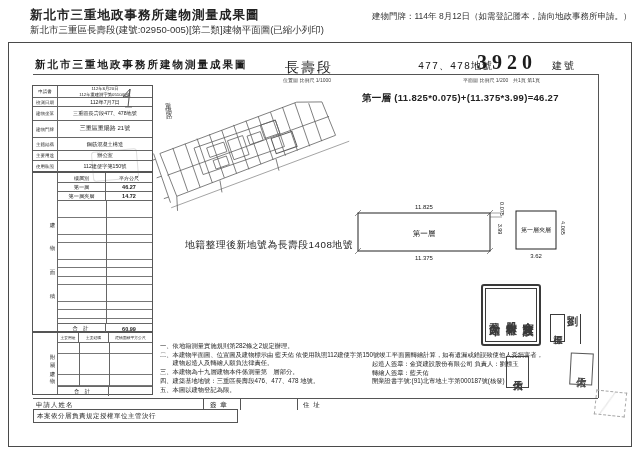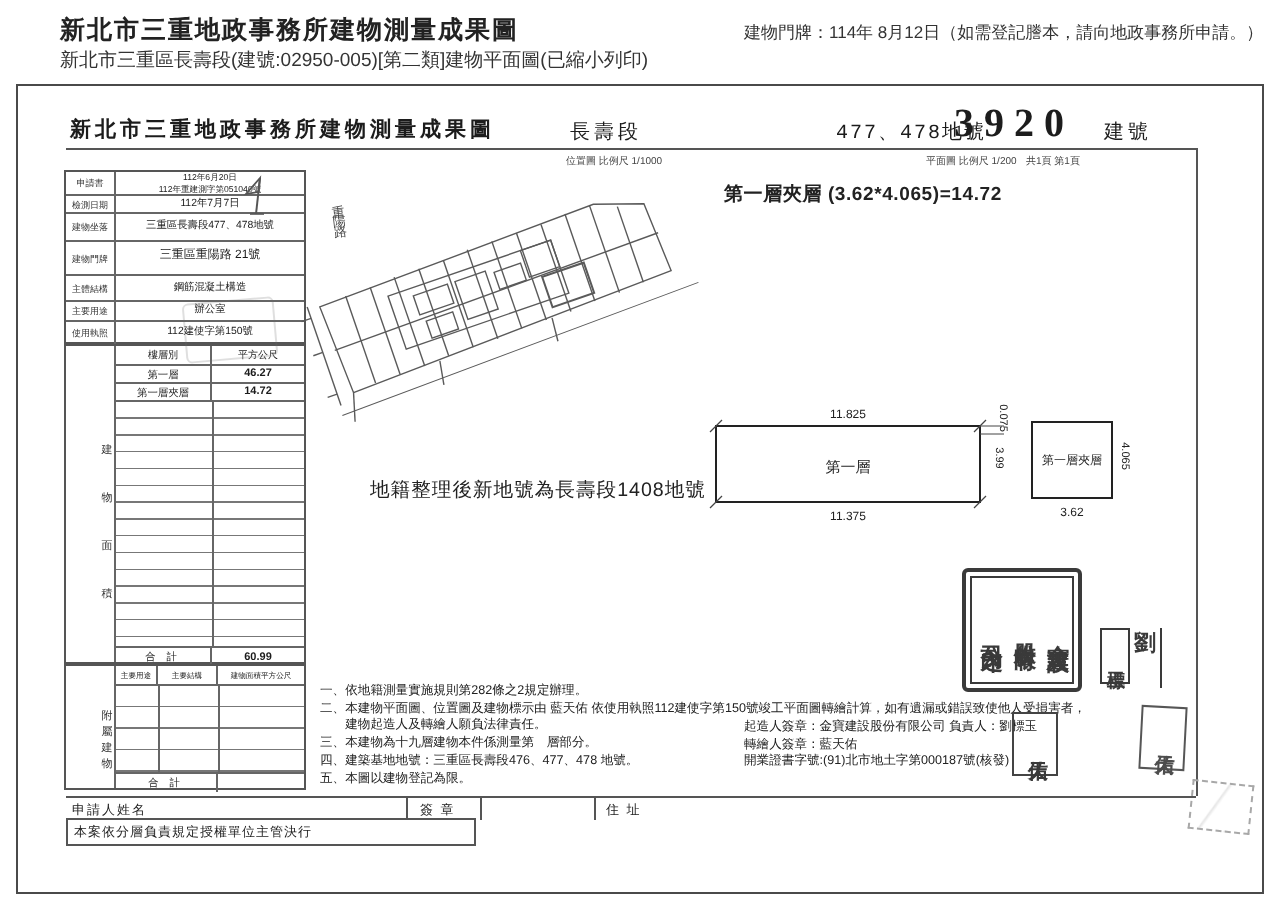--- a/index.html
+++ b/index.html
@@ -13,21 +13,21 @@
   .query-date { left:372px; top:11px; font-size:8.5px; color:#333; }
   .subtitle { left:30px; top:24px; font-size:9.5px; color:#333; }
 
   
   .sheet { left:8px; top:42px; width:624px; height:405px; border:1.2px solid #4a4a4a; background:#fff; }
   .hline { background:#555; height:1px; }
   .vline { background:#555; width:1px; }
 
   
   .office-title { left:35px; top:58px; font-size:10.5px; font-weight:600; letter-spacing:2px;text-align:right; }
-  .sec-name { left:285px; top:59px; font-size:10px; letter-spacing:2px; }
+  .sec-name { left:285px; top:59px; font-size:14px; letter-spacing:2px; }
   .land-no { left:418px; top:59px; font-size:10px; letter-spacing:1px;font-family:Liberation Mono, monospace; }
   .bldg-no { left:477px; top:51px; font-size:20px; font-weight:bold; font-family:"Liberation Serif","DejaVu Serif",serif; letter-spacing:5px; }
   .bldg-no-label { left:552px; top:59px; font-size:10px; letter-spacing:2px; }
   .tiny { font-size:5px; color:#444; }
 
   
   .tbl { border:1px solid #555; }
   .it-row { position:absolute; left:0; width:119px; display:flex; border-bottom:1px solid #666; }
   .it-label { width:25px; border-right:1px solid #666; font-size:4.5px; color:#333; display:flex; align-items:center; justify-content:center; text-align:center; }
   .it-value { flex:1; font-size:5.2px; display:flex; align-items:center; justify-content:center; text-align:center; white-space:pre-line; line-height:1.25; }
@@ -206,21 +206,21 @@
       <line x1="6" y1="44" x2="1" y2="44"></line>
         <line x1="6" y1="62" x2="1" y2="62"></line>
         <line x1="6" y1="84" x2="1" y2="84"></line>
       <line x1="6" y1="38" x2="6" y2="90"></line>
     </g>
   </svg>
 </div>
 <div class="abs road-label">重陽路</div>
 
 <div class="abs formula">
-  <div class="nowrap">第一層夾層 (3.62*4.065)=14.72</div>
+  <div class="nowrap">第一層 (11.825*0.075)+(11.375*3.99)=46.27</div>
 </div>
 
 <div class="abs remark nowrap">地籍整理後新地號為長壽段1408地號</div>
 
 <div class="abs" style="left:350px; top:195px;">
   <svg width="230" height="72" viewBox="0 0 230 72">
 
     <rect x="8" y="18" width="132" height="38" fill="none" stroke="#222" stroke-width="1"></rect>
     <line x1="5" y1="21" x2="11" y2="15" stroke="#444" stroke-width="0.6"></line>
     <line x1="137" y1="21" x2="143" y2="15" stroke="#444" stroke-width="0.6"></line>

